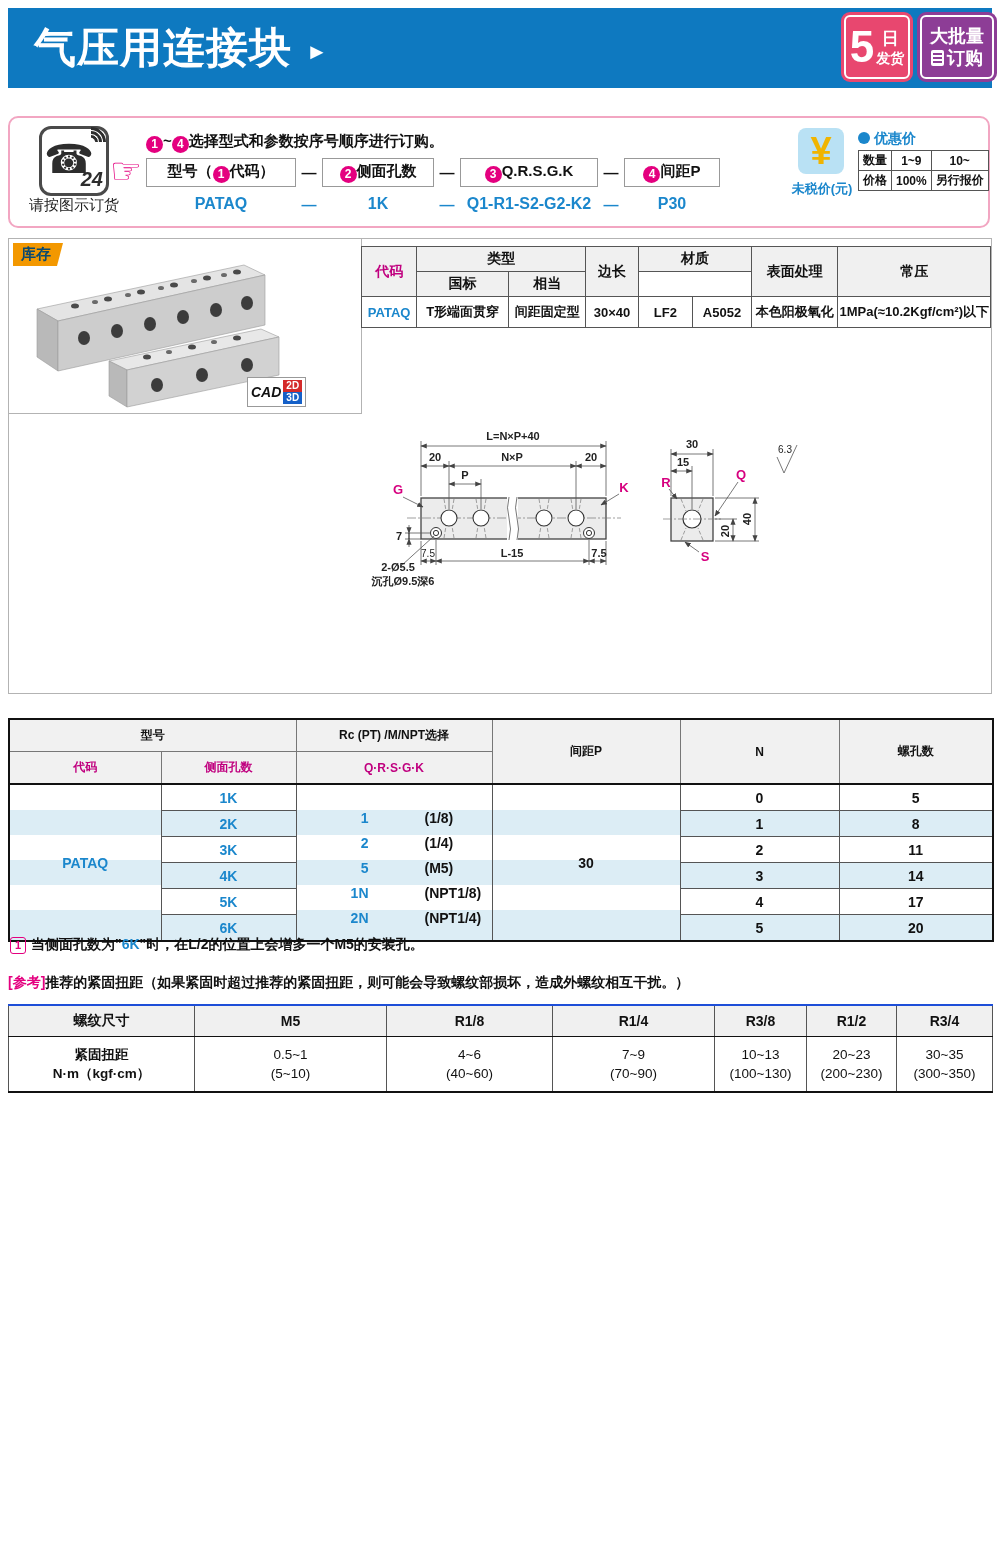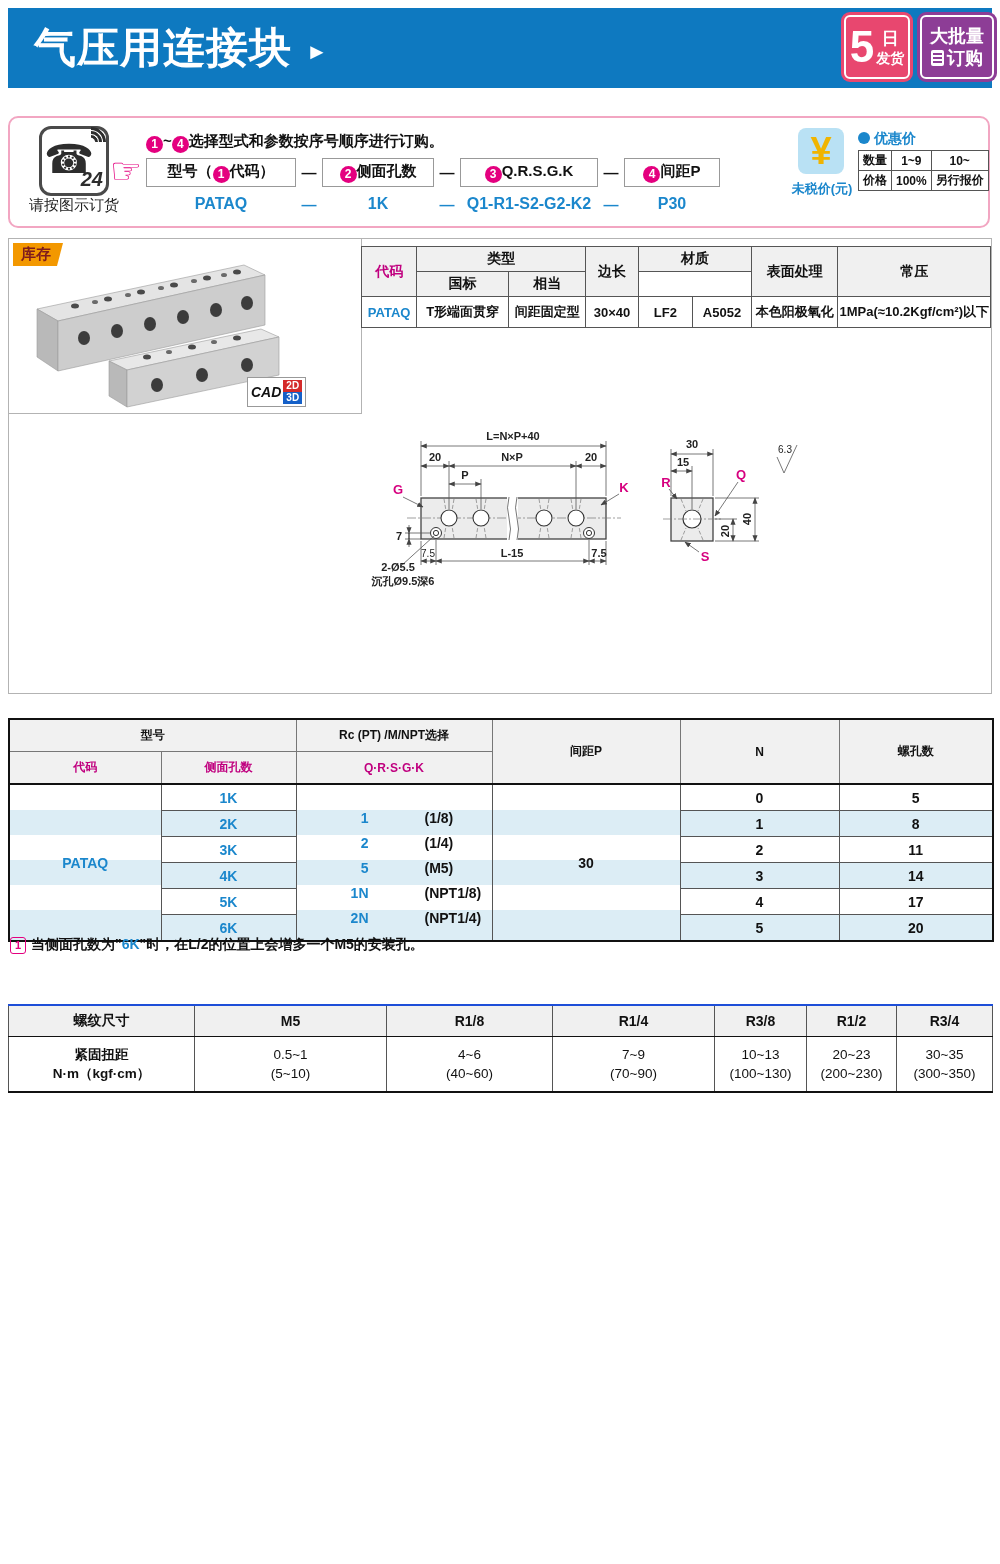--- a/index.html
+++ b/index.html
@@ -54,21 +54,21 @@
   .tax-note{position:absolute;left:766px;top:62px;width:92px;text-align:center;
             color:#1b87cc;font-weight:bold;font-size:13px;}
   .deal-line{position:absolute;left:848px;top:12px;color:#1b87cc;font-weight:bold;font-size:14px;}
   .deal-dot{display:inline-block;width:12px;height:12px;border-radius:50%;background:#1b87cc;margin-right:4px;vertical-align:-1px;}
   .deal-table{position:absolute;left:848px;top:32px;border-collapse:collapse;font-size:12px;font-weight:bold;}
   .deal-table td{border:1px solid #555;padding:1px 4px;text-align:center;white-space:nowrap;}
   
   .stock{position:absolute;left:8px;top:238px;width:982px;height:454px;border:1px solid #b3b3b3;}
   .photo-box{position:absolute;left:0;top:0;width:352px;height:174px;
              border-right:1px solid #b3b3b3;border-bottom:1px solid #b3b3b3;}
-  .stock-badge{position:absolute;left:4px;top:4px;background:#f39800;color:#7f1d1d;font-weight:bold;
+  .stock-badge{position:absolute;left:4px;top:4px;background:#f39800;color:#0c4a6e;font-weight:bold;
                font-size:15px;padding:2px 12px 2px 8px;clip-path:polygon(0 0,100% 0,88% 100%,0 100%);}
   .cad-badge{position:absolute;left:238px;top:138px;display:flex;align-items:center;background:#fff;
              border:1px solid #999;padding:2px 3px;gap:2px;}
   .cad-label{font-weight:bold;font-size:14px;font-style:italic;color:#111;}
   .cad-2d,.cad-3d{display:block;font-size:10px;font-weight:bold;color:#fff;padding:0 3px;line-height:12px;text-align:right;}
   .cad-2d{background:#d42a2a;} .cad-3d{background:#1560c8;}
   
   .spec-table{position:absolute;left:352px;top:7px;border-collapse:collapse;table-layout:fixed;}
   .spec-table th,.spec-table td{border:1px solid #555;text-align:center;font-weight:bold;white-space:nowrap;overflow:hidden;}
   .spec-table th{background:#f0f0f0;font-size:14px;height:22px;color:#111;}
@@ -499,20 +499,23 @@
         <td>5</td>
         <td>20</td>
       </tr>
     </tbody>
   </table>
 
   <div class="note1">
     <span class="note-marker">1</span><span>当侧面孔数为"</span><span class="blue">6K</span><span>"时，在L/2的位置上会增多一个M5的安装孔。</span>
   </div>
 
+  <div class="ref-note">
+    <span class="mag">[参考]</span><span>推荐的紧固扭距（如果紧固时超过推荐的紧固扭距，则可能会导致螺纹部损坏，造成外螺纹相互干扰。）</span>
+  </div>
 
   <table class="torque-table">
     <colgroup>
         <col style="width:186px">
         <col style="width:192px">
         <col style="width:166px">
         <col style="width:162px">
               <col style="width:92px">
         <col style="width:90px">
         <col style="width:96px">

